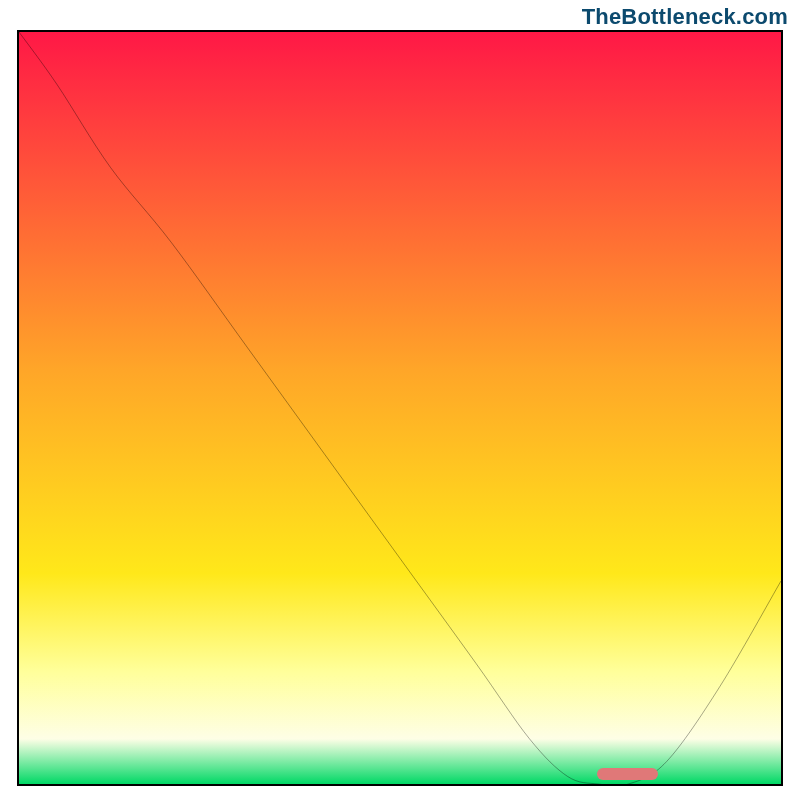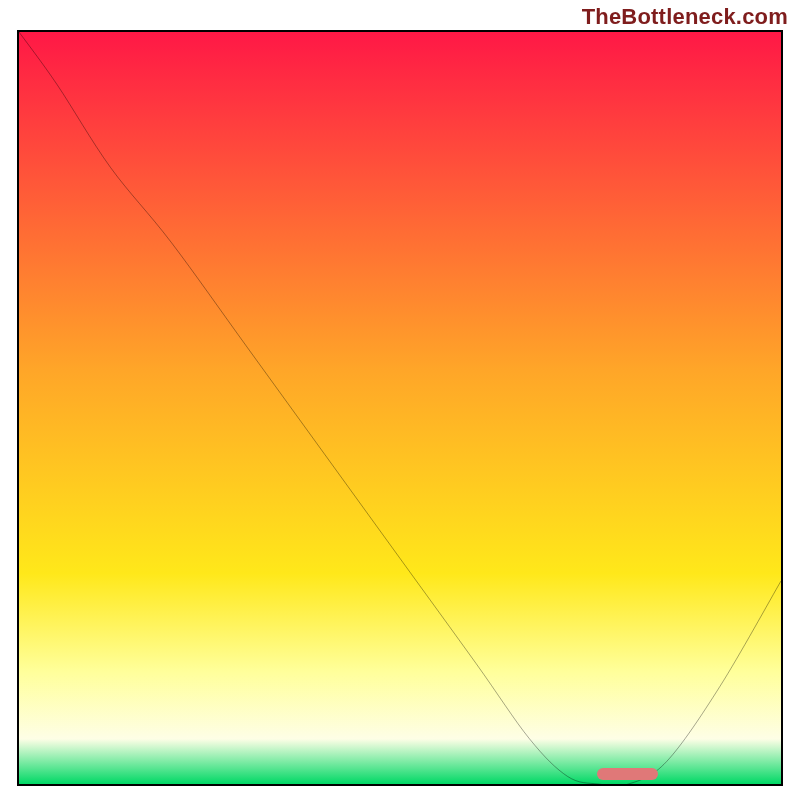--- a/index.html
+++ b/index.html
@@ -14,21 +14,21 @@
     position: relative;
     width: 800px;
     height: 800px;
   }
   .watermark {
     position: absolute;
     top: 4px;
     right: 12px;
     font-size: 22px;
     font-weight: bold;
-    color: #7f1d1d;
+    color: #0c4a6e;
     letter-spacing: 0.2px;
     z-index: 3;
   }
   .plot {
     position: absolute;
     left: 17px;
     top: 30px;
     width: 766px;
     height: 756px;
     box-sizing: border-box;

